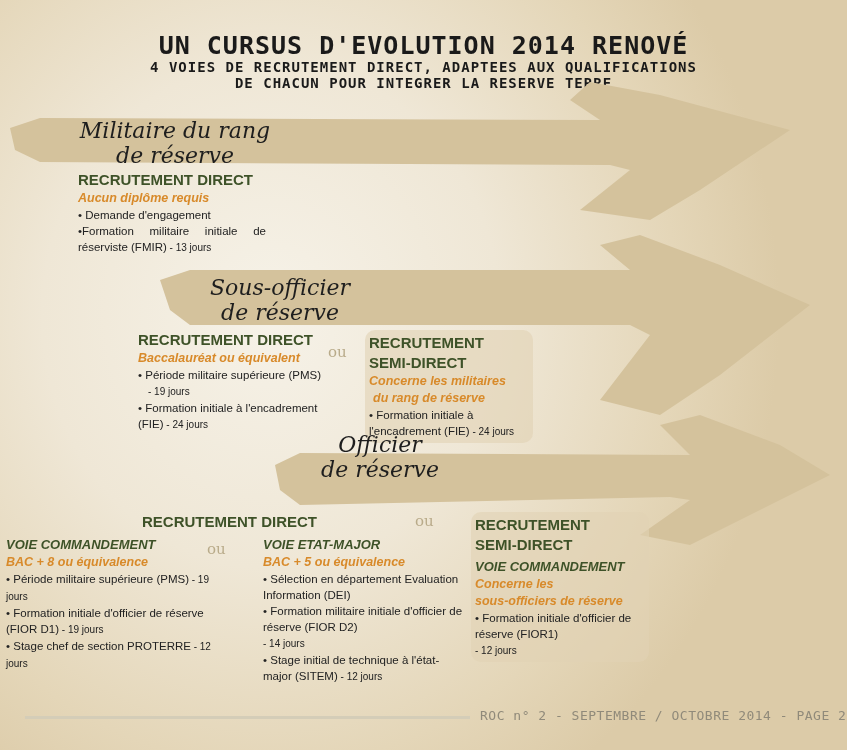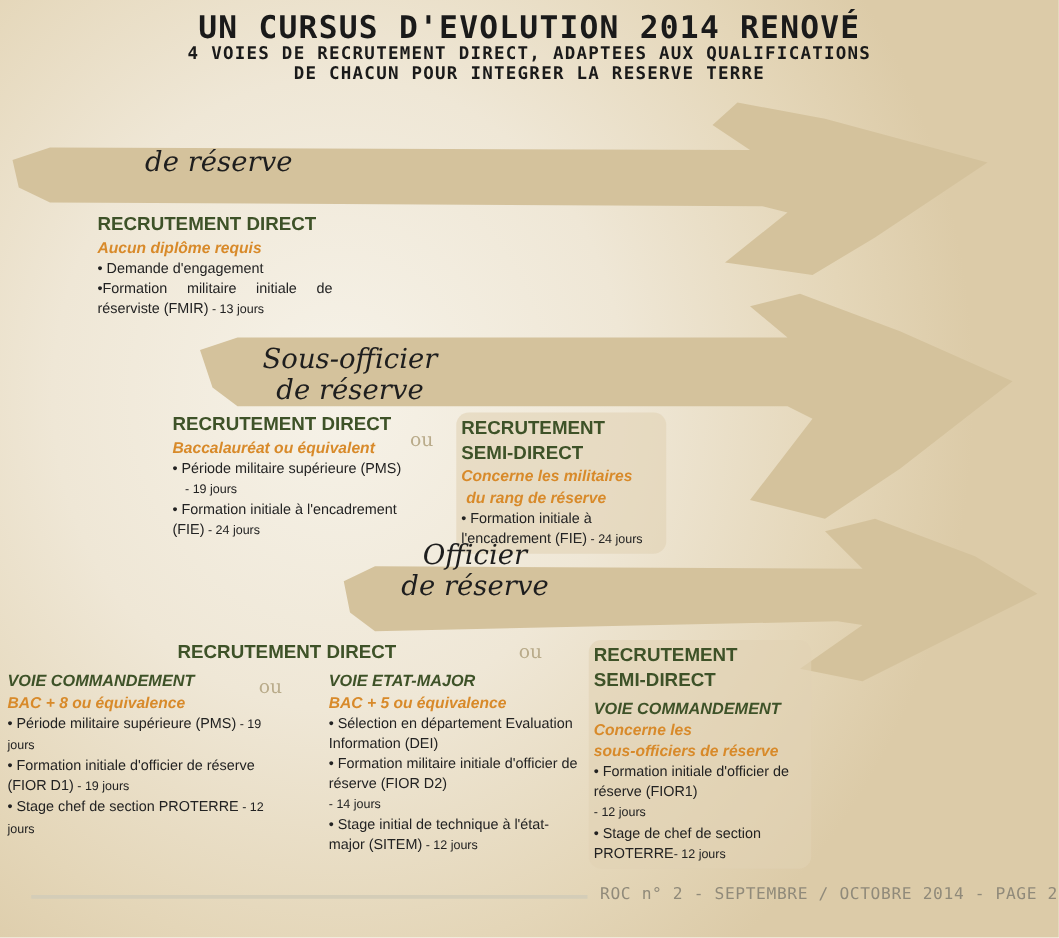--- a/index.html
+++ b/index.html
@@ -5,21 +5,21 @@
   html, body { margin:0; padding:0; }
   body {
     width:847px; height:750px; overflow:hidden; position:relative;
     background: radial-gradient(ellipse 60% 75% at 32% 42%, #f6f2e8 0%, #efe7d6 45%, #e4d6b8 80%, #dccba8 100%);
     font-family: "Liberation Sans", sans-serif;
   }
   .title {
     position:absolute; left:0; width:847px; top:8px; text-align:center;
     color:#1a1a1a; font-family:"DejaVu Sans Mono", monospace; letter-spacing:1px;
   }
-  .title .t1 { font-size:25px; line-height:27px; font-weight:bold; letter-spacing:1px; }
+  .title .t1 { font-size:25px; line-height:27px; font-weight:bold; letter-spacing:1px;margin-top:24px; }
   .title .t2 { font-size:14px; line-height:16px; font-weight:bold; }
   .arrow { position:absolute; }
   .arrow svg { display:block; }
   .cat {
     position:absolute; color:#1e1e1e; font-size:22px; line-height:25px; text-align:center;
     font-family:"DejaVu Serif", serif; font-style:italic;
   }
   .blk { position:absolute; font-size:11.5px; line-height:16px; color:#222; }
   .blk.box { background: rgba(225, 210, 180, 0.6); padding:3px 4px;border-radius:10px; }
   .h { color:#3e5228; font-weight:bold; font-size:15px; line-height:20px; }
@@ -52,20 +52,21 @@
     <path d="M160,55 L190,45 L630,45 L600,20 L640,10 L720,40 L810,80 L720,150 L660,190 L600,175 L650,110 L630,100 L190,100 L170,85 Z" fill="#d4c29c"></path>
   </svg>
 </div>
 <div class="arrow" style="left:0;top:405px;">
   <svg width="847" height="150" viewBox="0 0 847 150">
     <path d="M275,60 L300,48 L690,50 L660,20 L700,10 L780,40 L830,70 L750,110 L690,140 L640,130 L690,95 L670,92 L300,100 L280,85 Z" fill="#d4c29c"></path>
   </svg>
 </div>
 
 <div class="cat" style="left:65px;top:118px;width:220px;">
+  <div>Militaire du rang</div>
   <div>de réserve</div>
 </div>
 <div class="blk" style="left:78px;top:170px;width:188px;">
   <div class="h">RECRUTEMENT DIRECT</div>
   <div class="q">Aucun diplôme requis</div>
   <div><span>• Demande d'engagement</span></div>
   <div style="text-align:justify"><span>•Formation militaire initiale de réserviste (FMIR)</span><span class="d"> - 13 jours</span></div>
 </div>
 
 <div class="cat" style="left:190px;top:275px;width:180px;text-align:center;">
@@ -114,17 +115,16 @@
 </div>
 
 <div class="blk box" style="left:471px;top:512px;width:170px;">
   <div class="h">RECRUTEMENT</div>
   <div class="h">SEMI-DIRECT</div>
   <div class="h2" style="margin-top:3px">VOIE COMMANDEMENT</div>
   <div class="q">Concerne les</div>
   <div class="q">sous-officiers de réserve</div>
   <div><span>• Formation initiale d'officier de réserve (FIOR1)</span></div>
   <div><span class="d">- 12 jours</span></div>
-  <div><span>• Stage de chef de section PROTERRE</span><span class="d">- 12 jours</span></div>
 </div>
 
 <div class="footline"></div>
 <div class="foot">ROC n° 2 - SEPTEMBRE / OCTOBRE 2014 - PAGE 2</div>
 
 </body></html>

